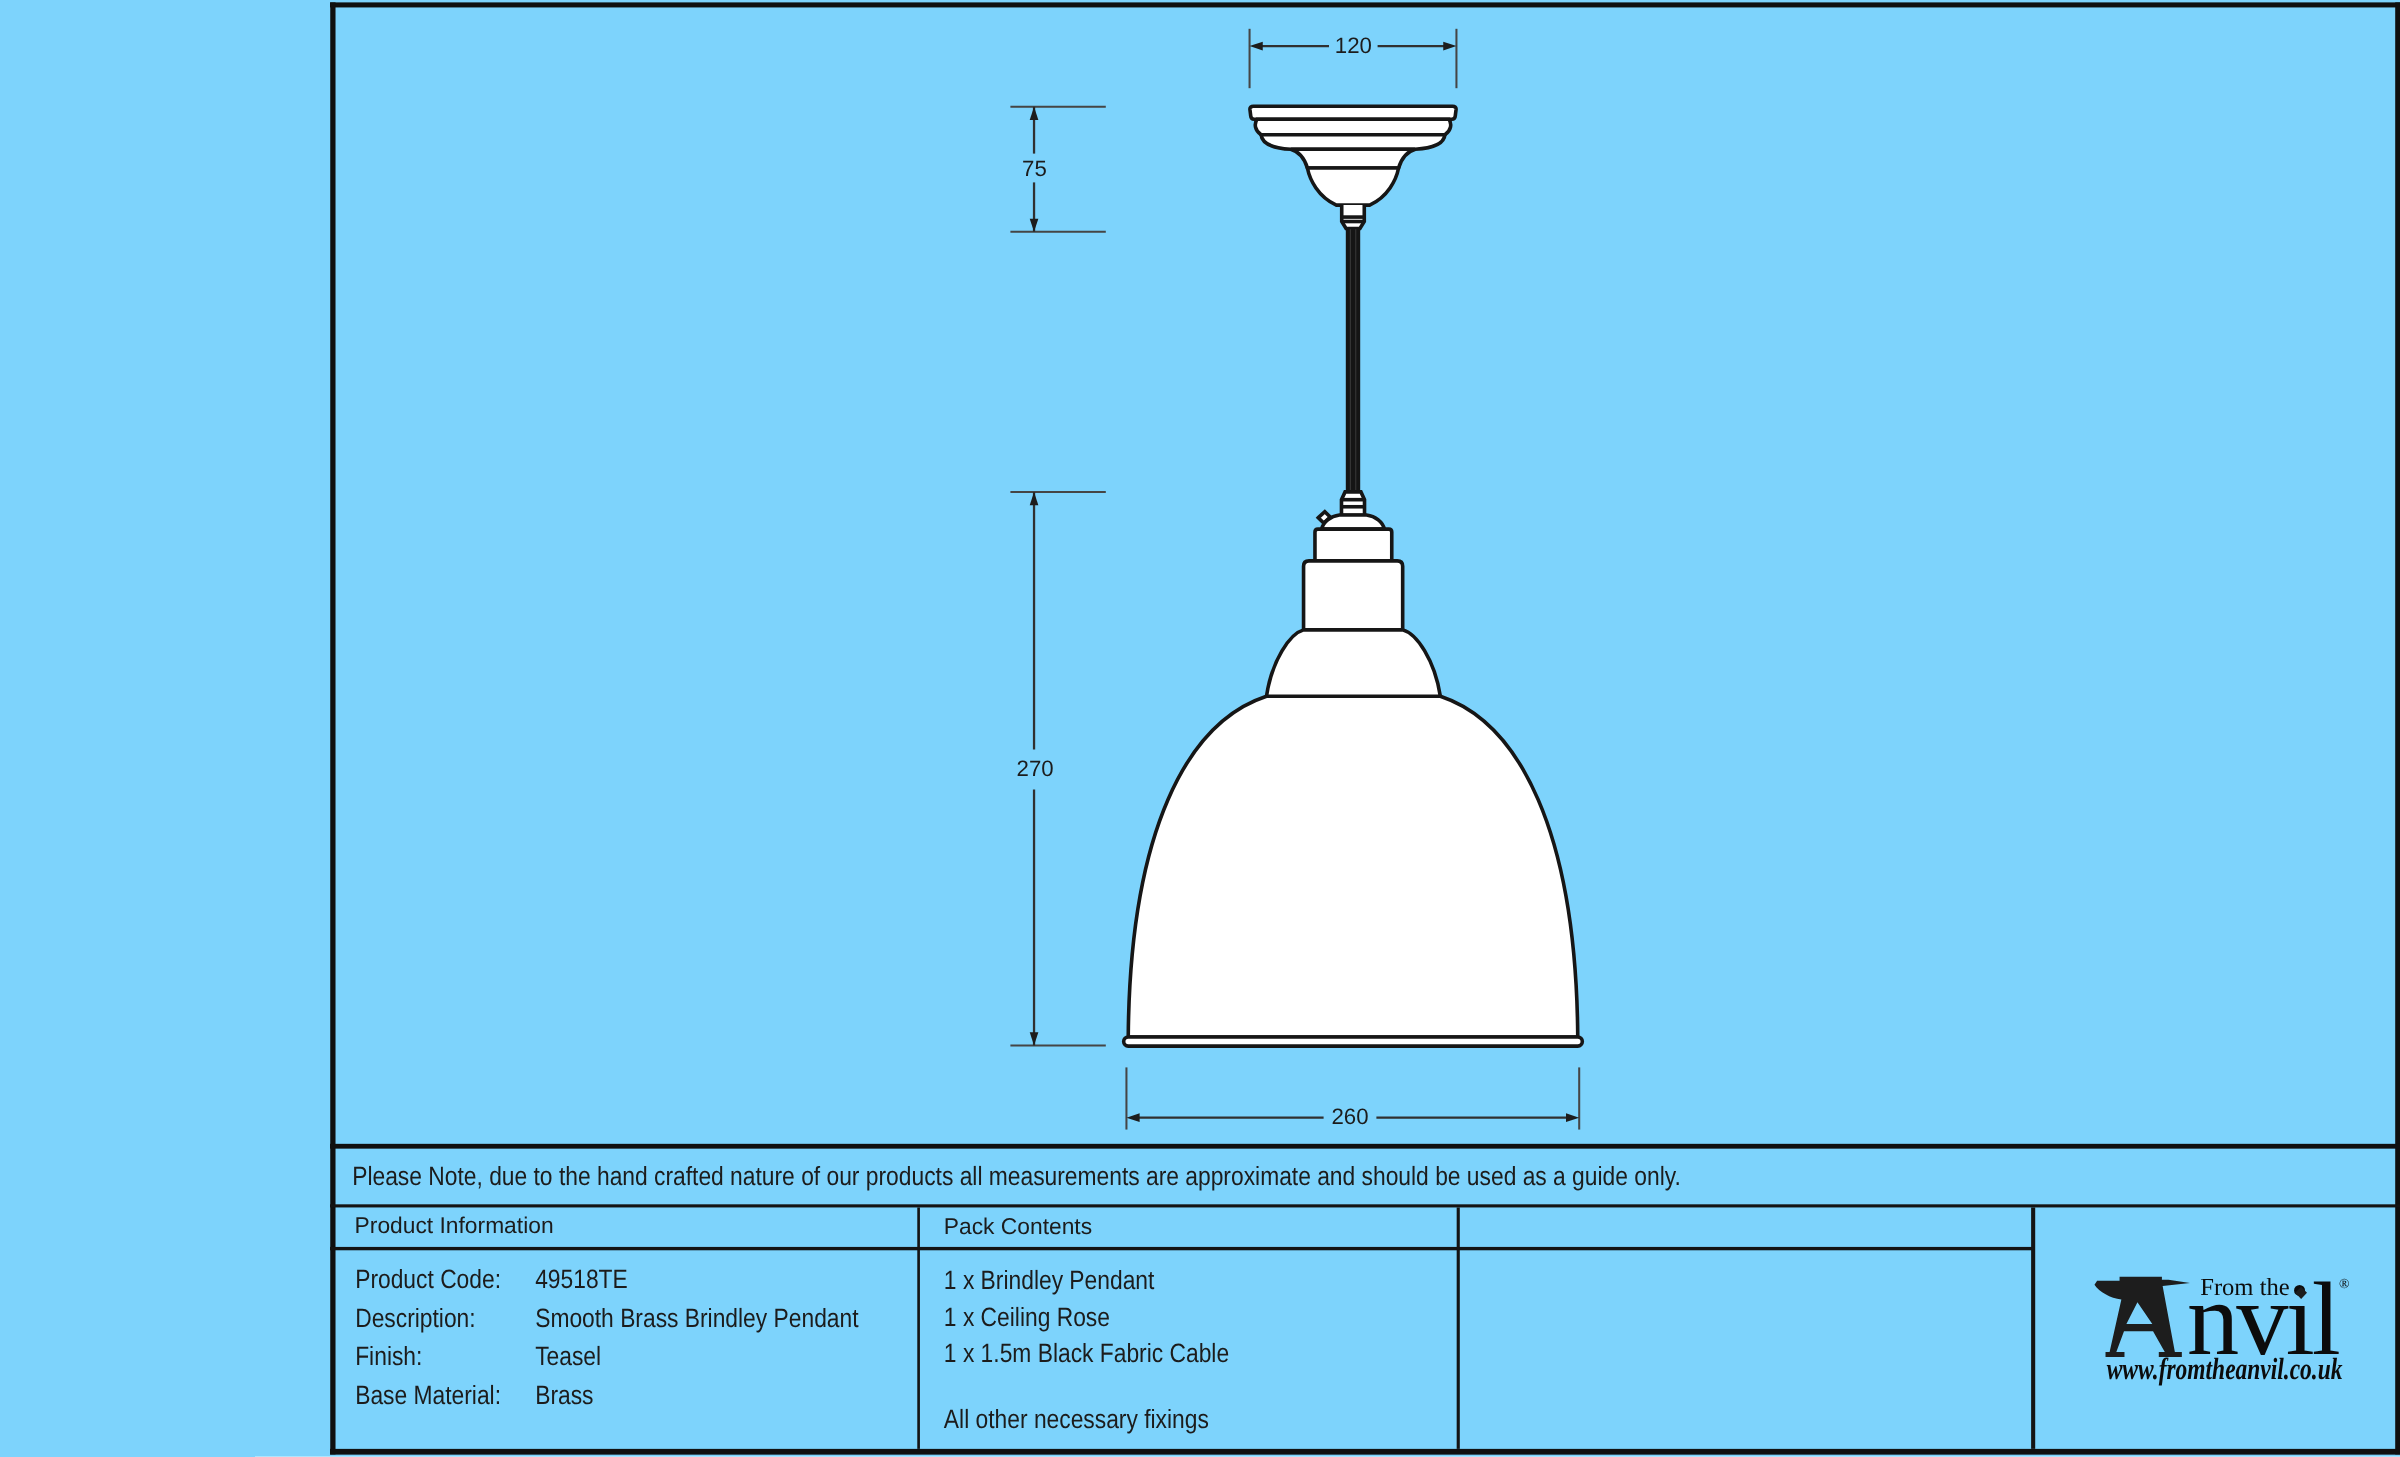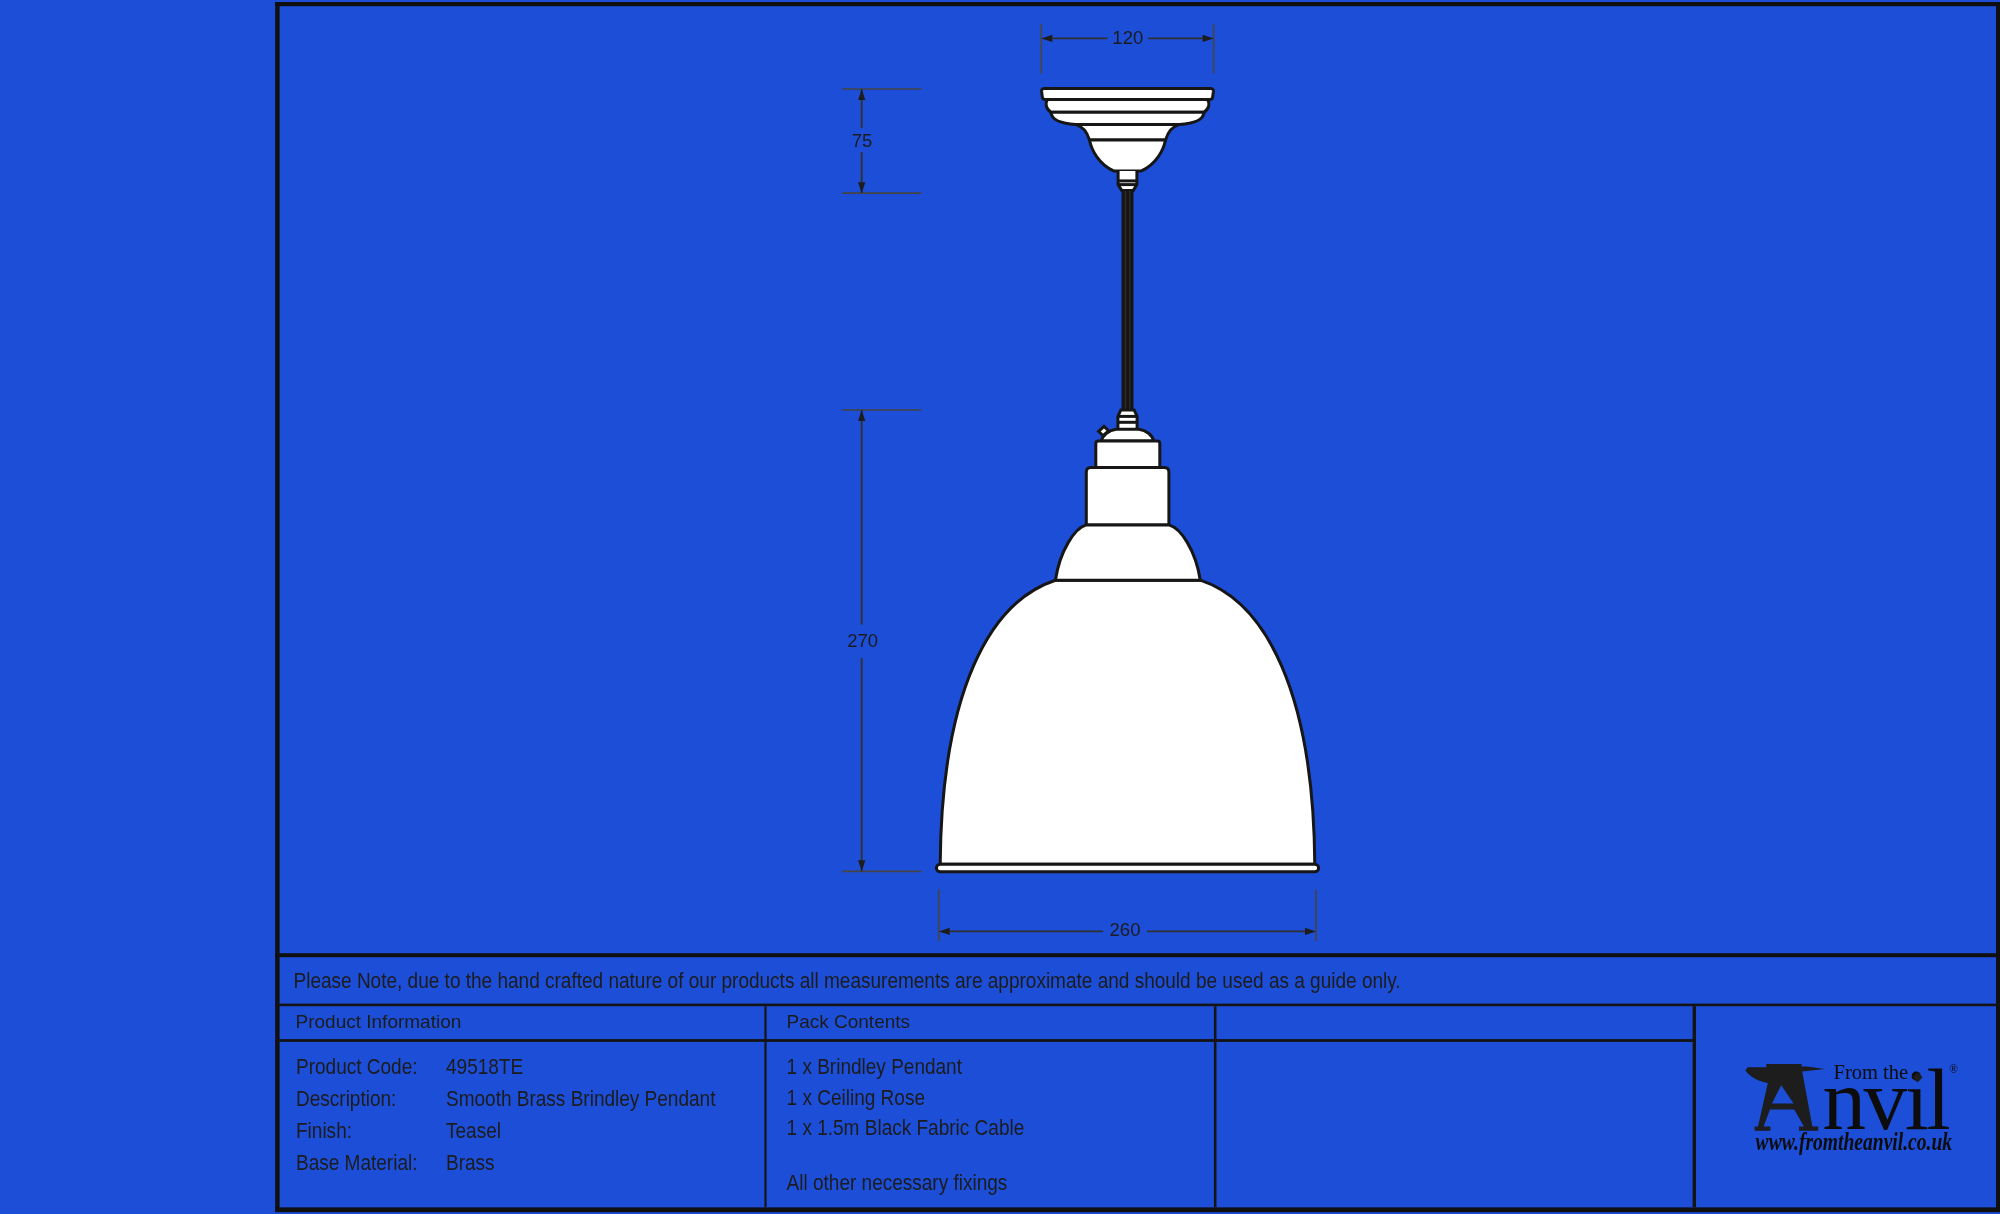--- a/index.html
+++ b/index.html
@@ -1,16 +1,16 @@
 <!DOCTYPE html>
 <html><head>
 <meta charset="utf-8">
 <style>
   html,body{margin:0;padding:0;background:#ffffff;}
-  .sheet{position:relative;width:2000px;height:1214px;background:#1d4ed8;overflow:hidden;}
+  .sheet{position:relative;width:2000px;height:1214px;background:#7dd3fc;overflow:hidden;}
   svg{position:absolute;left:0;top:0;}
   .t{font-family:"Liberation Sans",sans-serif;fill:#1c1c1c;}
   .dim{font-family:"Liberation Sans",sans-serif;fill:#1c1c1c;font-size:18.5px;}
   .body-text{font-size:22px;}
   .head-text{font-size:19px;}
   .serif{font-family:"Liberation Serif",serif;fill:#0c0c0c;}
   .script{font-family:"Liberation Serif",serif;font-style:italic;font-weight:bold;fill:#0c0c0c;}
   .ink{stroke:#161616;fill:none;stroke-width:3;}
   .inkfill{stroke:#161616;fill:#ffffff;stroke-width:3;}
   .dline{stroke:#303030;stroke-width:1.9;fill:none;}

